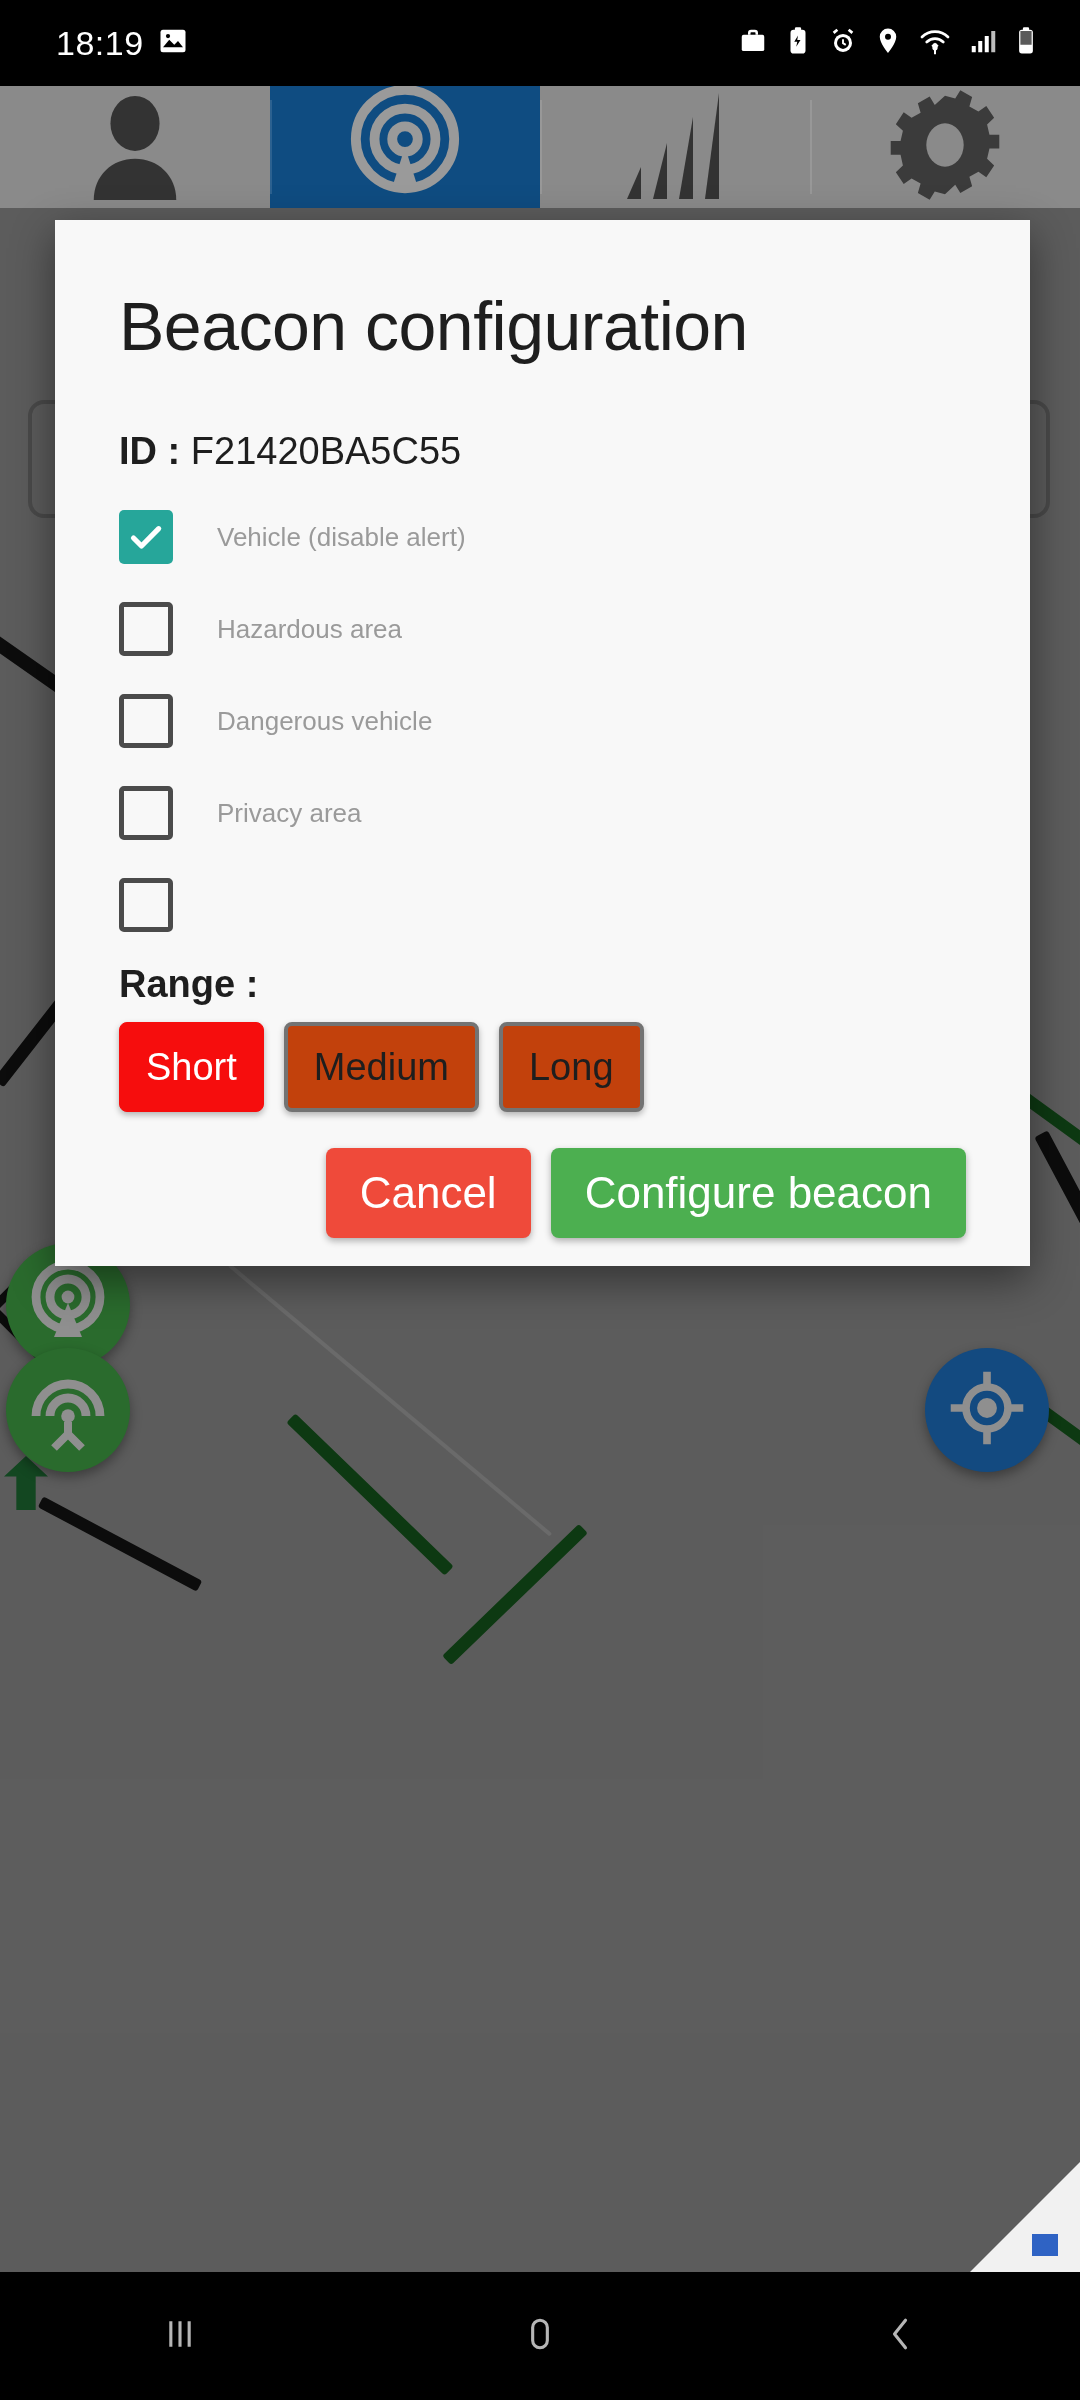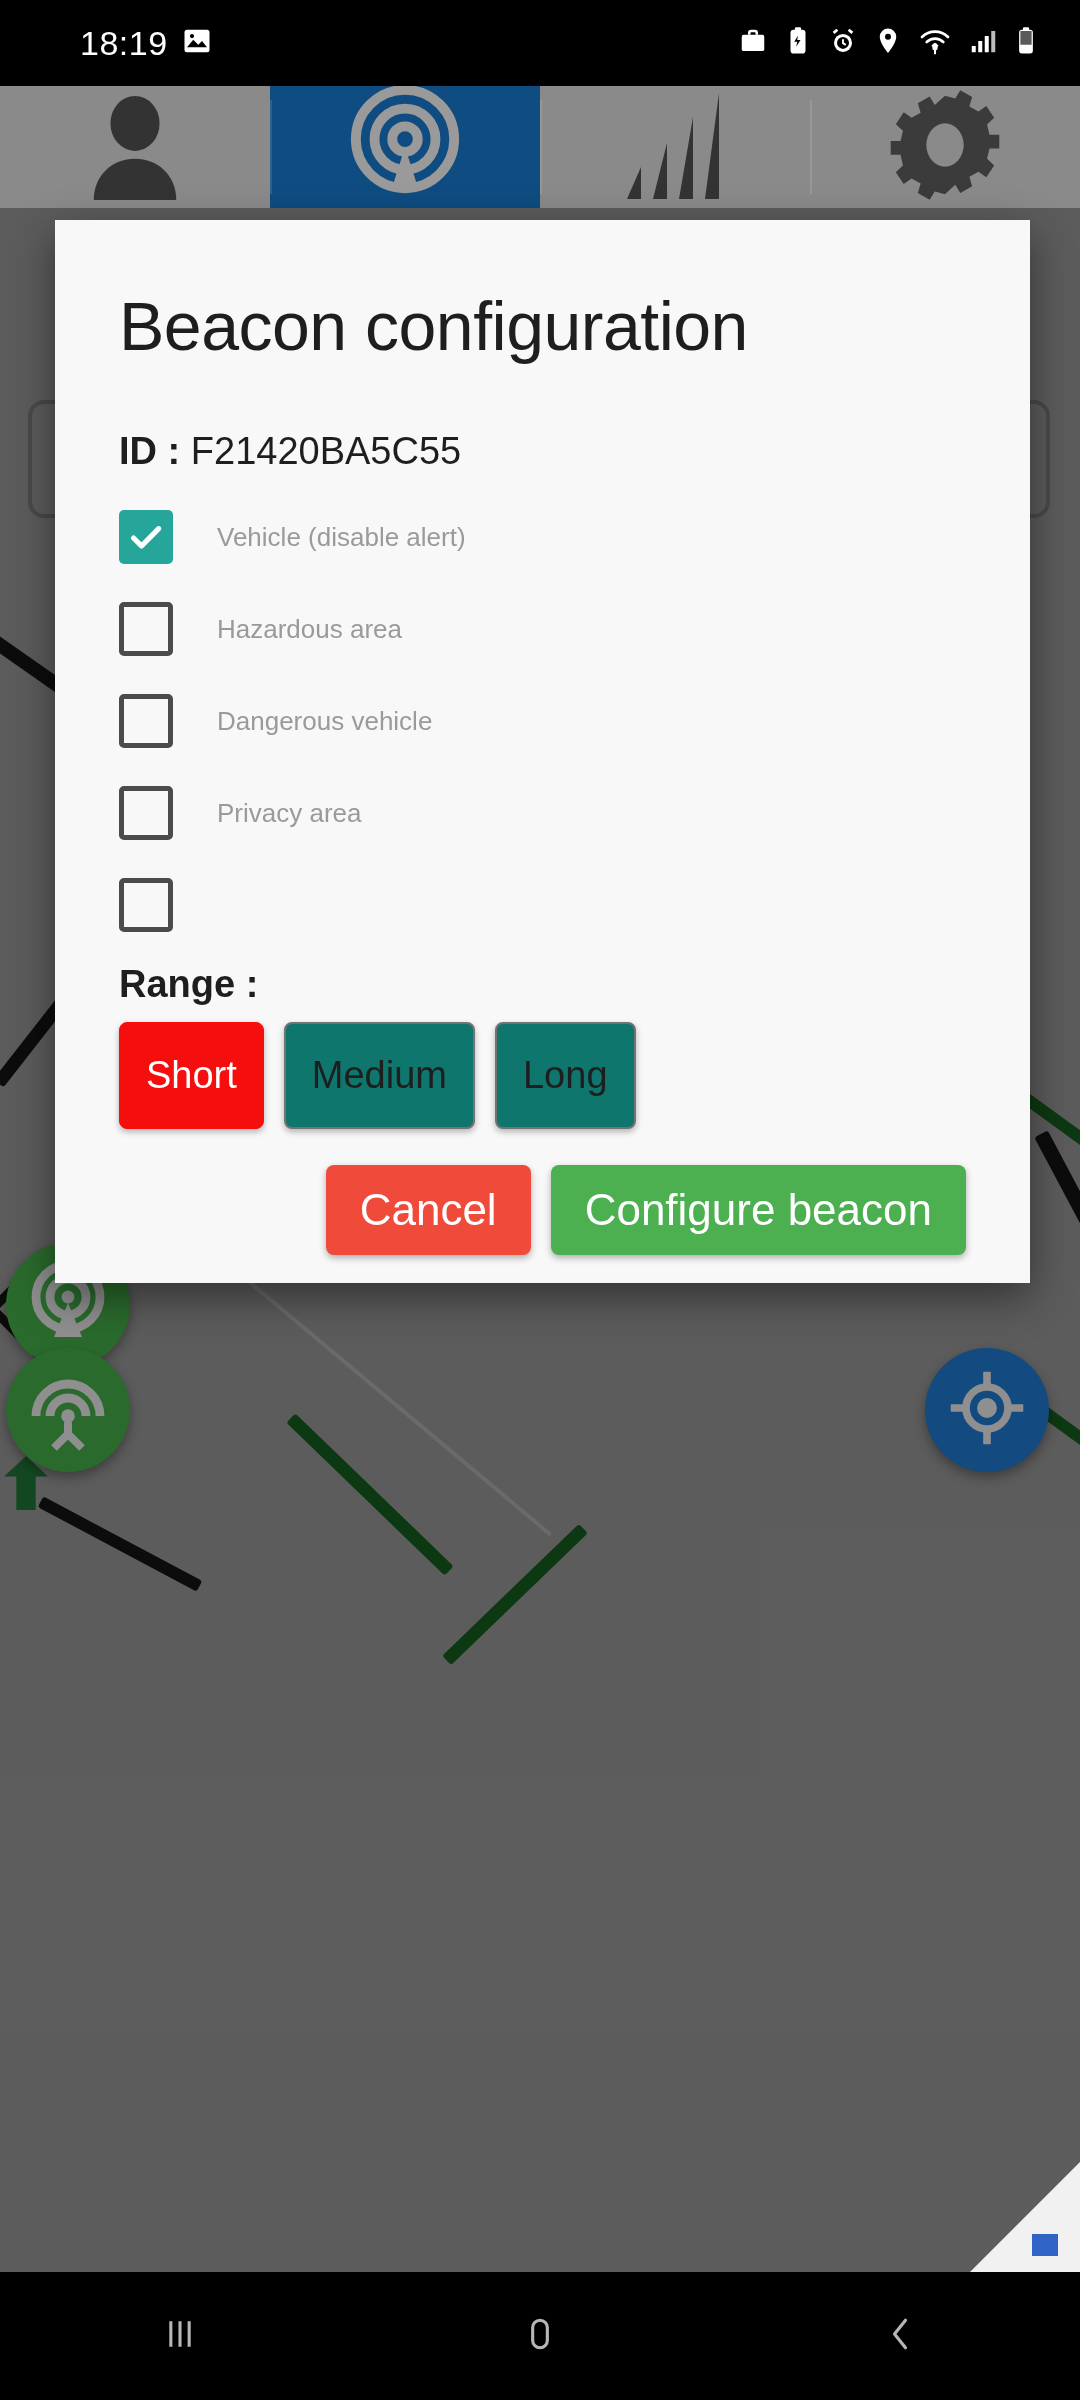--- a/index.html
+++ b/index.html
@@ -10,21 +10,21 @@
     overflow:hidden;
   }
   .screen { position:relative; width:1080px; height:2400px; background:#000; }
 
   
   .statusbar {
     position:absolute; left:0; top:0; width:1080px; height:86px;
     background:#000; color:#fff;
     display:flex; align-items:center;
   }
-  .sb-left { display:flex; align-items:center; gap:14px; margin-left:80px; }
+  .sb-left { display:flex; align-items:center; gap:14px; margin-left:56px; }
   .sb-time { font-size:34px; letter-spacing:0.5px; }
   .sb-right { margin-left:auto; margin-right:42px; display:flex; align-items:center; gap:16px; }
   .sb-icon { display:block; }
 
   
   .tabbar {
     position:absolute; left:0; top:86px; width:1080px; height:122px;
     display:flex; background:#8a8a8a;
   }
   .tab { flex:1; display:flex; align-items:center; justify-content:center; position:relative; }
@@ -85,26 +85,26 @@
     width:54px; height:54px; border-radius:5px; flex:none;
     display:flex; align-items:center; justify-content:center;
   }
   .cb-box.off { border:5px solid #4b4b4b; background:transparent; }
   .cb-box.on  { background:#26a69a; }
   .cb-label { font-size:26px; color:#9a9a9a; margin-left:44px; }
 
   .range-lbl { font-size:38px; font-weight:700; color:#1e1e1e; padding:12px 64px 0 64px; }
   .range-row { display:flex; gap:20px; padding:16px 64px 0 64px; }
   .rbtn {
-    min-width:0; height:107px; padding:0 26px; border-radius:8px;
+    min-width:0; height:90px; padding:0 26px; border-radius:8px;
     font-size:38px; display:flex; align-items:center; justify-content:center;
     box-shadow:0 3px 6px rgba(0,0,0,0.28);
   }
   .rbtn.on  { background:#f60d0d; color:#fff; border:1px solid #f60d0d; }
-  .rbtn.off { background:#0f766e; color:#1e1e1e; border:2px solid #737373; }
+  .rbtn.off { background:#c2410c; color:#1e1e1e; border:4px solid #737373; }
 
   .act-row { display:flex; gap:20px; justify-content:flex-end; padding:36px 64px 0 64px; }
   .abtn {
     height:90px; padding:0 34px; border-radius:8px; font-size:44px;
     display:flex; align-items:center; justify-content:center; color:#fff;
     box-shadow:0 3px 7px rgba(0,0,0,0.3);
   }
   .abtn.cancel { background:#ef4a3a; }
   .abtn.ok { background:#4caf50; }
 

